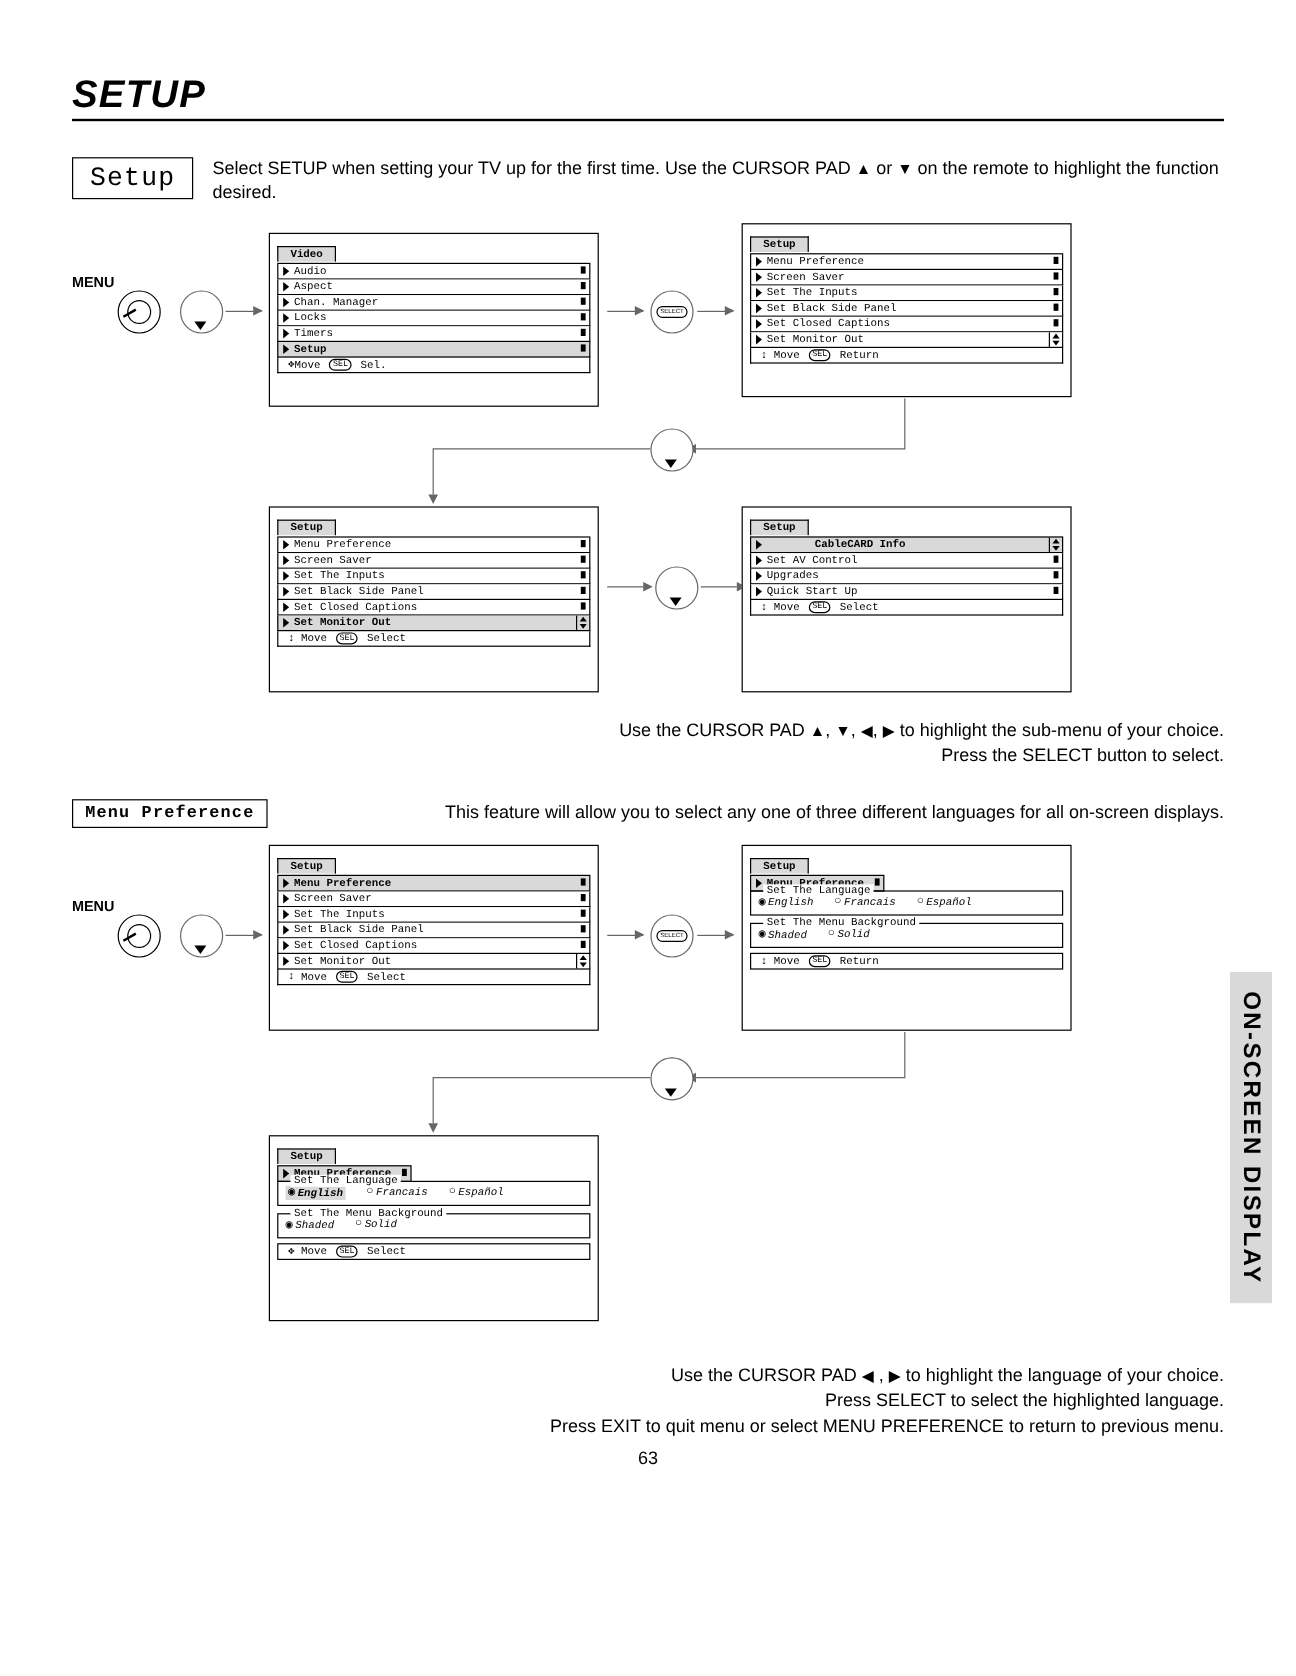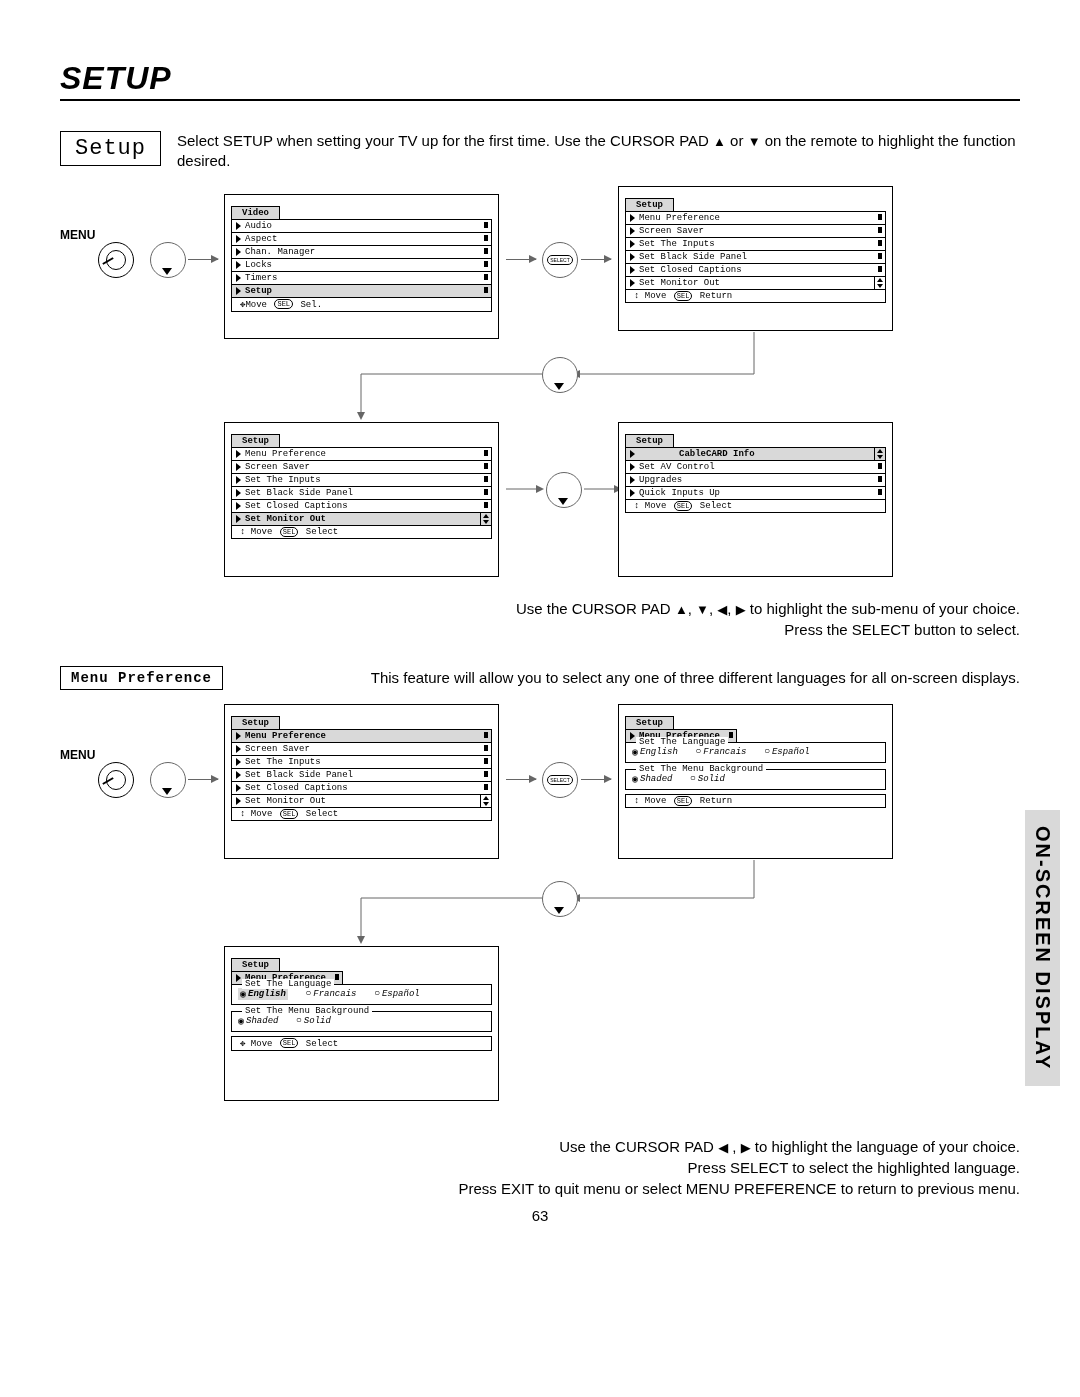--- a/index.html
+++ b/index.html
@@ -412,21 +412,21 @@
           <span>Set AV Control</span>
           <span class="marker-r"></span>
         </div>
       <div class="osd-item">
           <span class="marker-l"></span>
           <span>Upgrades</span>
           <span class="marker-r"></span>
         </div>
       <div class="osd-item">
           <span class="marker-l"></span>
-          <span>Quick Inputs Up</span>
+          <span>Quick Start Up</span>
           <span class="marker-r"></span>
         </div>
       <div class="osd-foot"><span class="ud-arr">↕</span> <span>Move</span> <span class="sel-pill">SEL</span> <span>Select</span></div>
     </div>
   </div>
 </div>
 
 <div class="body-text" style="margin-top:14px;">
   <span>Use the CURSOR PAD </span><span class="tri">▲</span><span>, </span><span class="tri">▼</span><span>, </span><span class="tri">◀</span><span>, </span><span class="tri">▶</span><span> to highlight the sub-menu of your choice.</span><br>
   <span>Press the SELECT button to select.</span>

